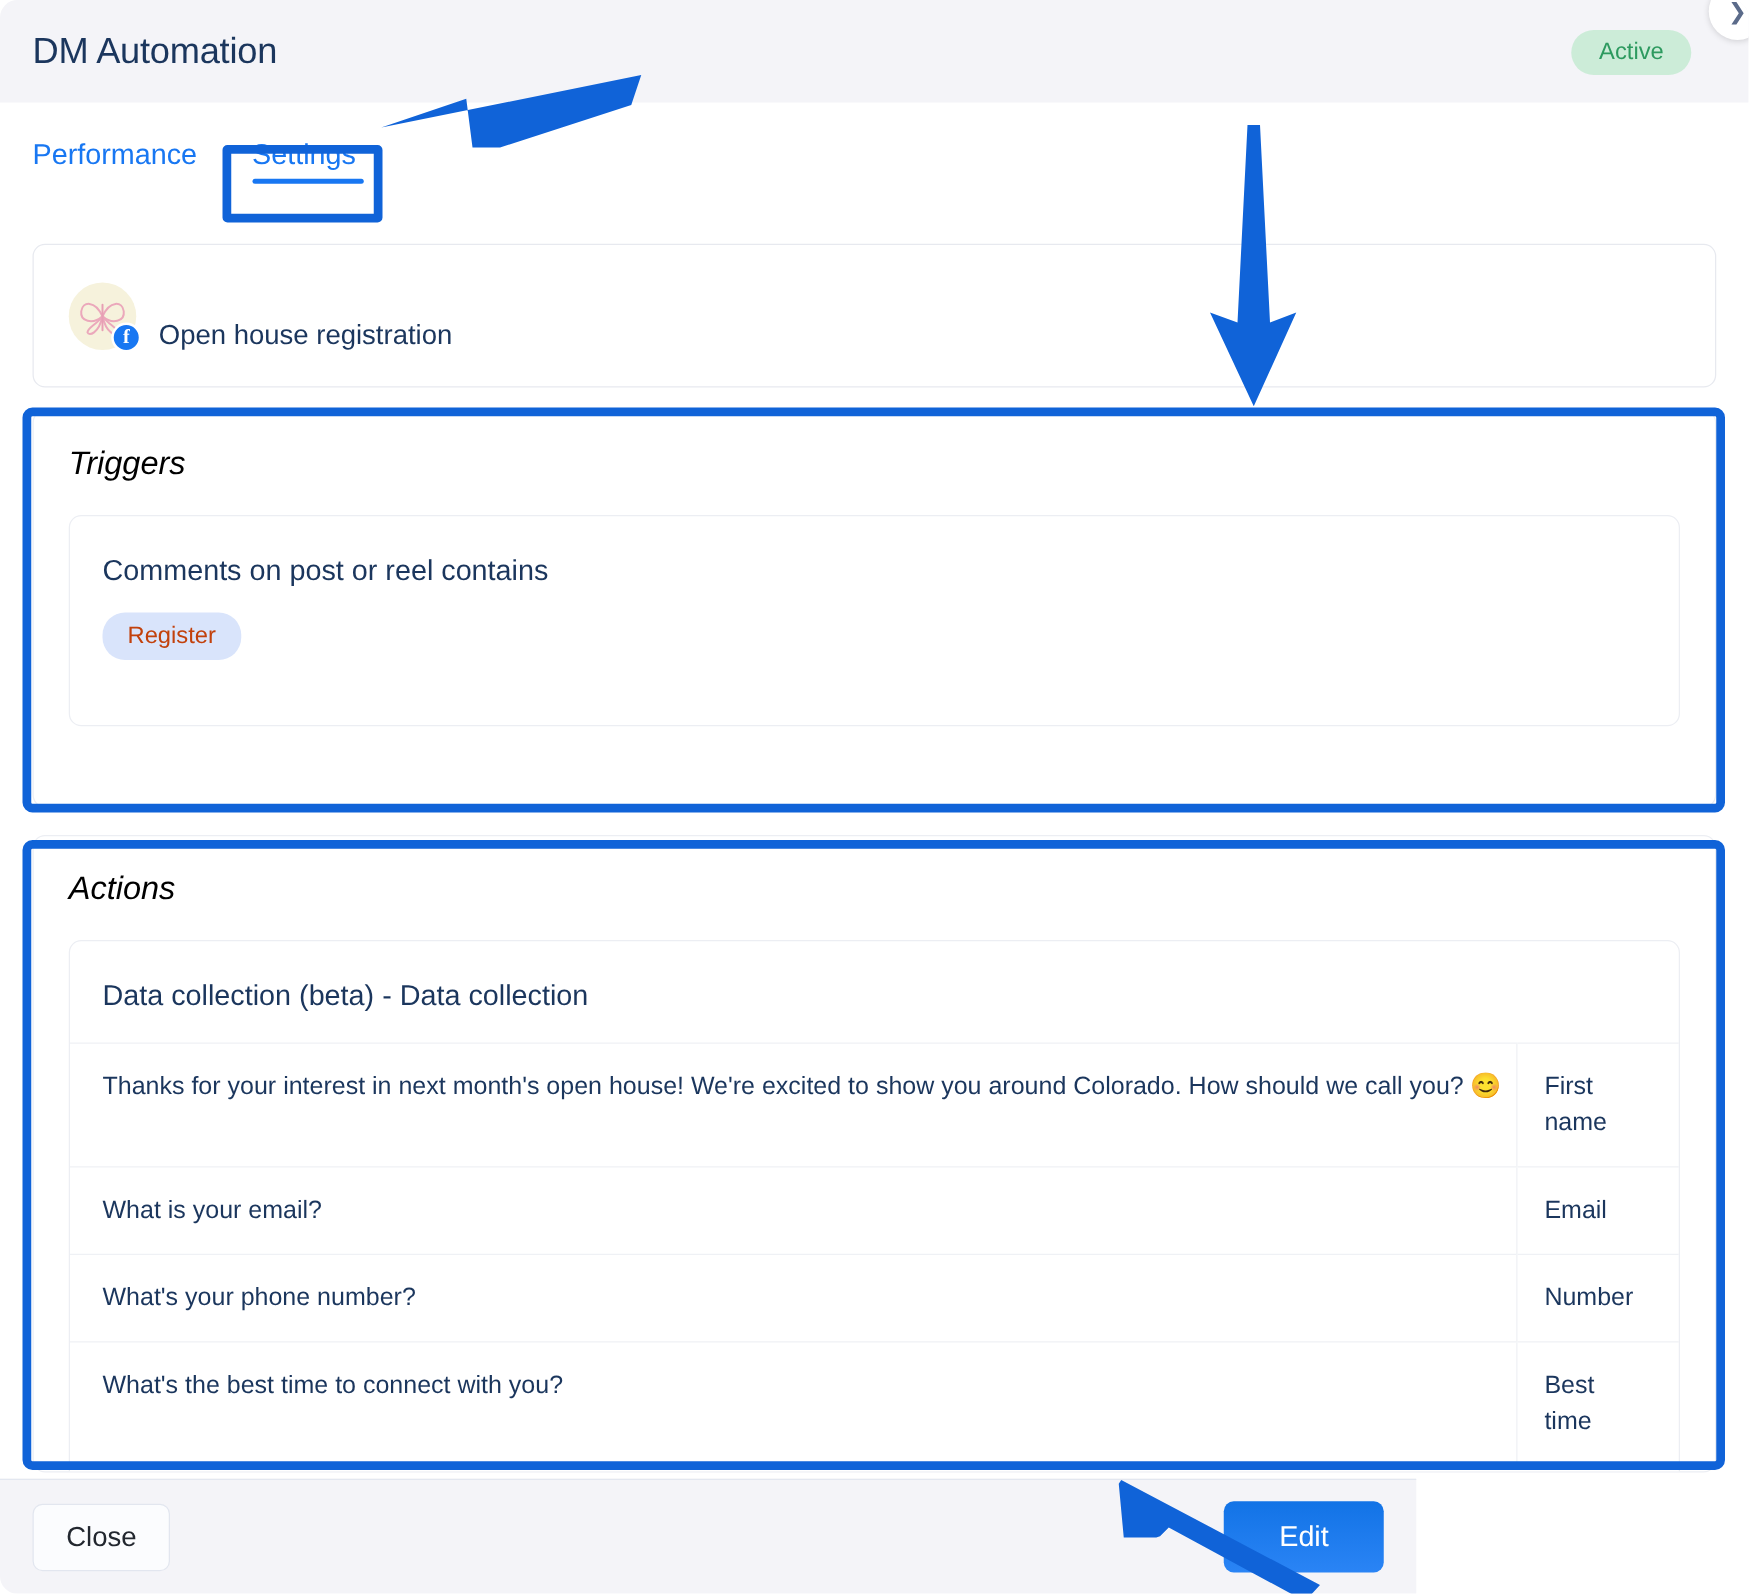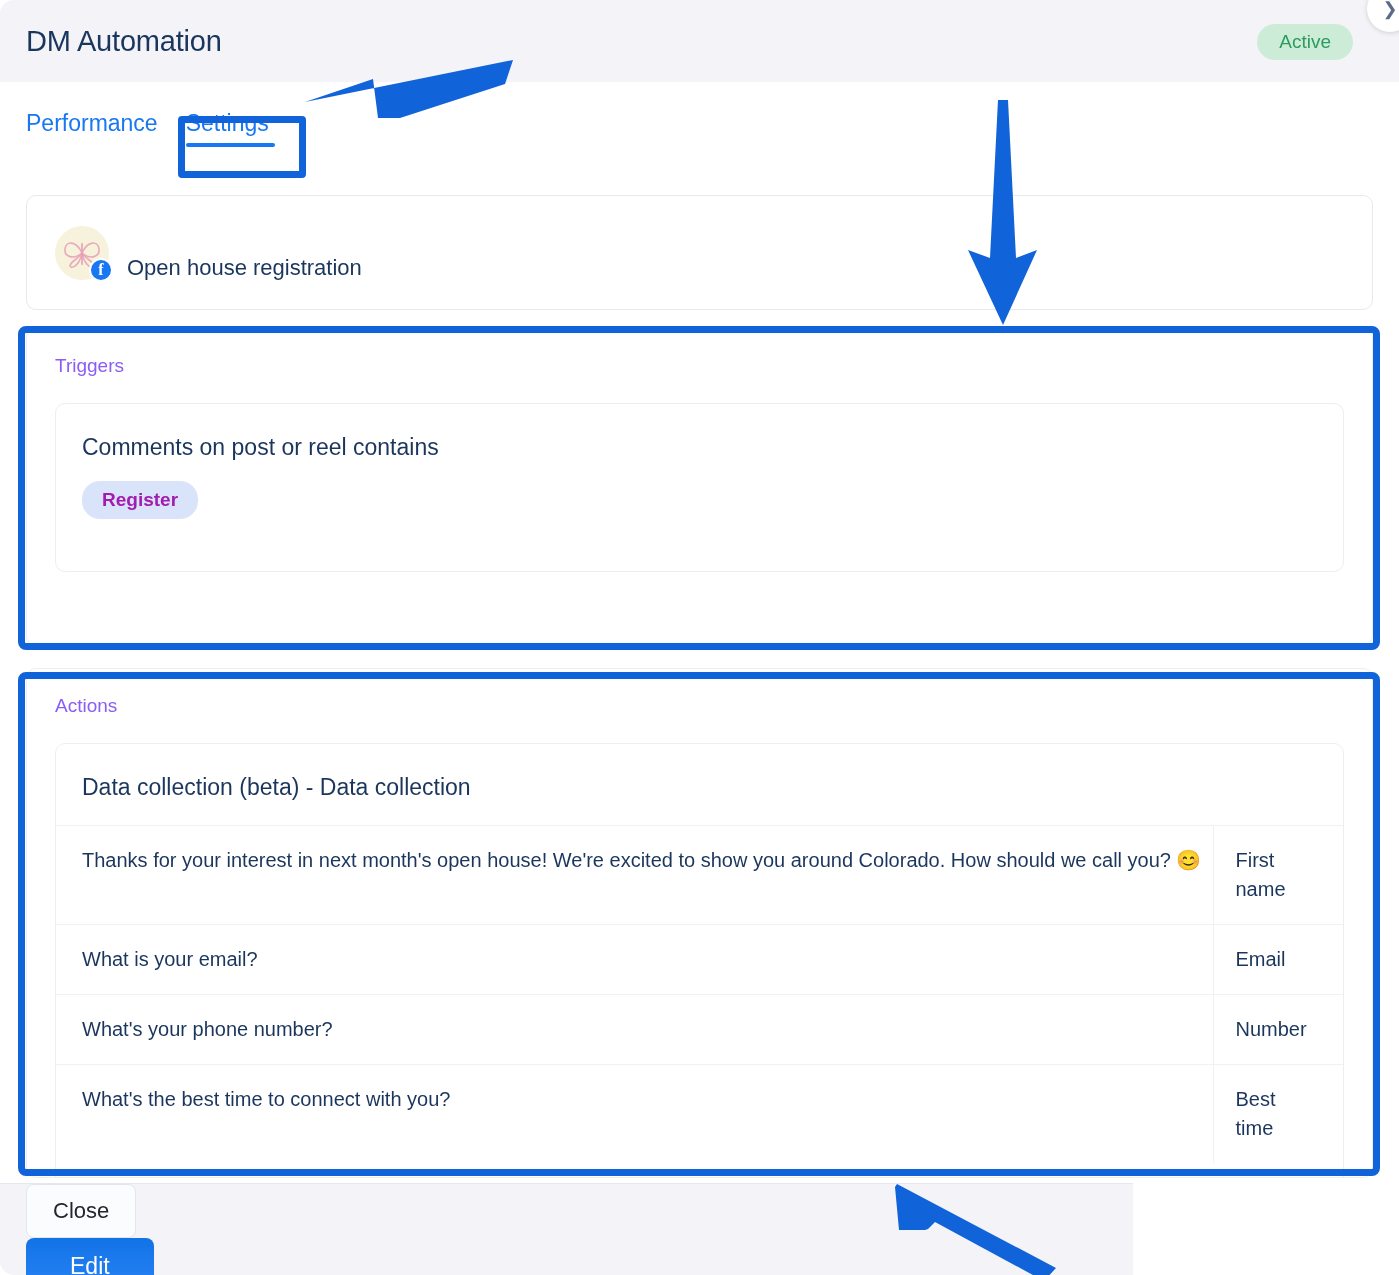--- a/index.html
+++ b/index.html
@@ -39,21 +39,21 @@
     position: absolute; right: -14px; top: -14px;
     width: 46px; height: 46px; border-radius: 50%;
     background: #ffffff; box-shadow: 0 1px 5px rgba(0,0,0,.15);
     display: flex; align-items: center; justify-content: center;
     color: #5b6b8a; font-size: 18px;
   }
 
   
   .tabs {
     position: absolute; top: 110px; left: 26px;
-    display: flex; gap: 0; align-items: flex-start;
+    display: flex; gap: 16px; align-items: flex-start;
   }
   .tab {
     font-size: 23px; color: #1877f2; padding: 0 18px 16px 0;
     cursor: pointer; background: none; border: none;
     font-family: "Liberation Sans", sans-serif;
   }
   .tab.active { position: relative; padding: 0 10px 16px 10px; }
   .tab.active::after {
     content: ""; position: absolute; left: 10px; right: 4px; bottom: 6px;
     height: 4px; background: #1877f2; border-radius: 2px;
@@ -82,36 +82,35 @@
     font-family: "Liberation Serif", serif; line-height: 1;
   }
   .info-name { font-size: 22px; color: #1b365d; margin-bottom: 5px; margin-top: 36px; }
   .info-meta { font-size: 19px; color: #6b7a99; }
 
   
   .section {
     position: absolute; left: 26px; width: 1347px;
     background: #fff; border: 1px solid #eceef3; border-radius: 10px;
   }
-  .section-title { font-size: 19px; color: #8b5cf6; padding: 26px 28px 0 28px; }
+  .section-title { font-size: 26px; color: #000000; padding: 26px 28px 0 28px; font-style: italic; }
   .inner-card {
     margin: 26px 28px 26px 28px;
     border: 1px solid #eceef3; border-radius: 10px;
     background: #fff;
   }
   #triggers-section { top: 328px; height: 318px; }
   #actions-section  { top: 668px; height: 510px; overflow: hidden; }
 
   .trigger-body { padding: 30px 26px 30px 26px; }
   .trigger-line { font-size: 23px; color: #1b365d; }
   .keyword-chip {
-    display: inline-block; background: #d9e4fb; color: #a21caf;
+    display: inline-block; background: #d9e4fb; color: #c2410c;
     font-size: 19px; padding: 8px 20px; border-radius: 18px;
     margin: 20px 0 22px 0;
-    font-weight: bold;
   }
 
   .action-title { font-size: 23px; color: #1b365d; padding: 30px 26px 24px 26px; }
   .qa-table { width: 100%; border-collapse: collapse; }
   .qa-table td {
     border-top: 1px solid #eff1f5;
     padding: 20px 10px; font-size: 20px; color: #1b365d;
     vertical-align: top; line-height: 1.45;
   }
   .qa-q { padding-left: 26px !important; }
@@ -119,23 +118,22 @@
     width: 130px; border-left: 1px solid #eff1f5;
     padding-left: 22px !important; padding-right: 26px !important;
   }
   .skip-row { font-size: 23px; color: #1b365d; padding: 28px 26px 30px 26px; }
 
   
   .footer {
     position: absolute; bottom: 0; left: 0;
     width: 1133px; height: 92px;
     background: #f4f4f8; border-top: 1px solid #e3e7f0;
-    display: flex; align-items: flex-start; justify-content: space-between;
+    display: flex; align-items: center; justify-content: space-between;
     padding: 0 26px;
-    flex-direction: column;
   }
   .btn-close {
     background: #fbfcfe; border: 1px solid #e2e6ef; border-radius: 8px;
     font-size: 22px; color: #22272f; padding: 13px 26px;
     font-family: "Liberation Sans", sans-serif; cursor: pointer;
   }
   .btn-edit {
     background: linear-gradient(180deg,#1273e6 0%,#2a84f5 100%);
     border: none; border-radius: 8px; color: #fff;
     font-size: 23px; padding: 15px 44px;

